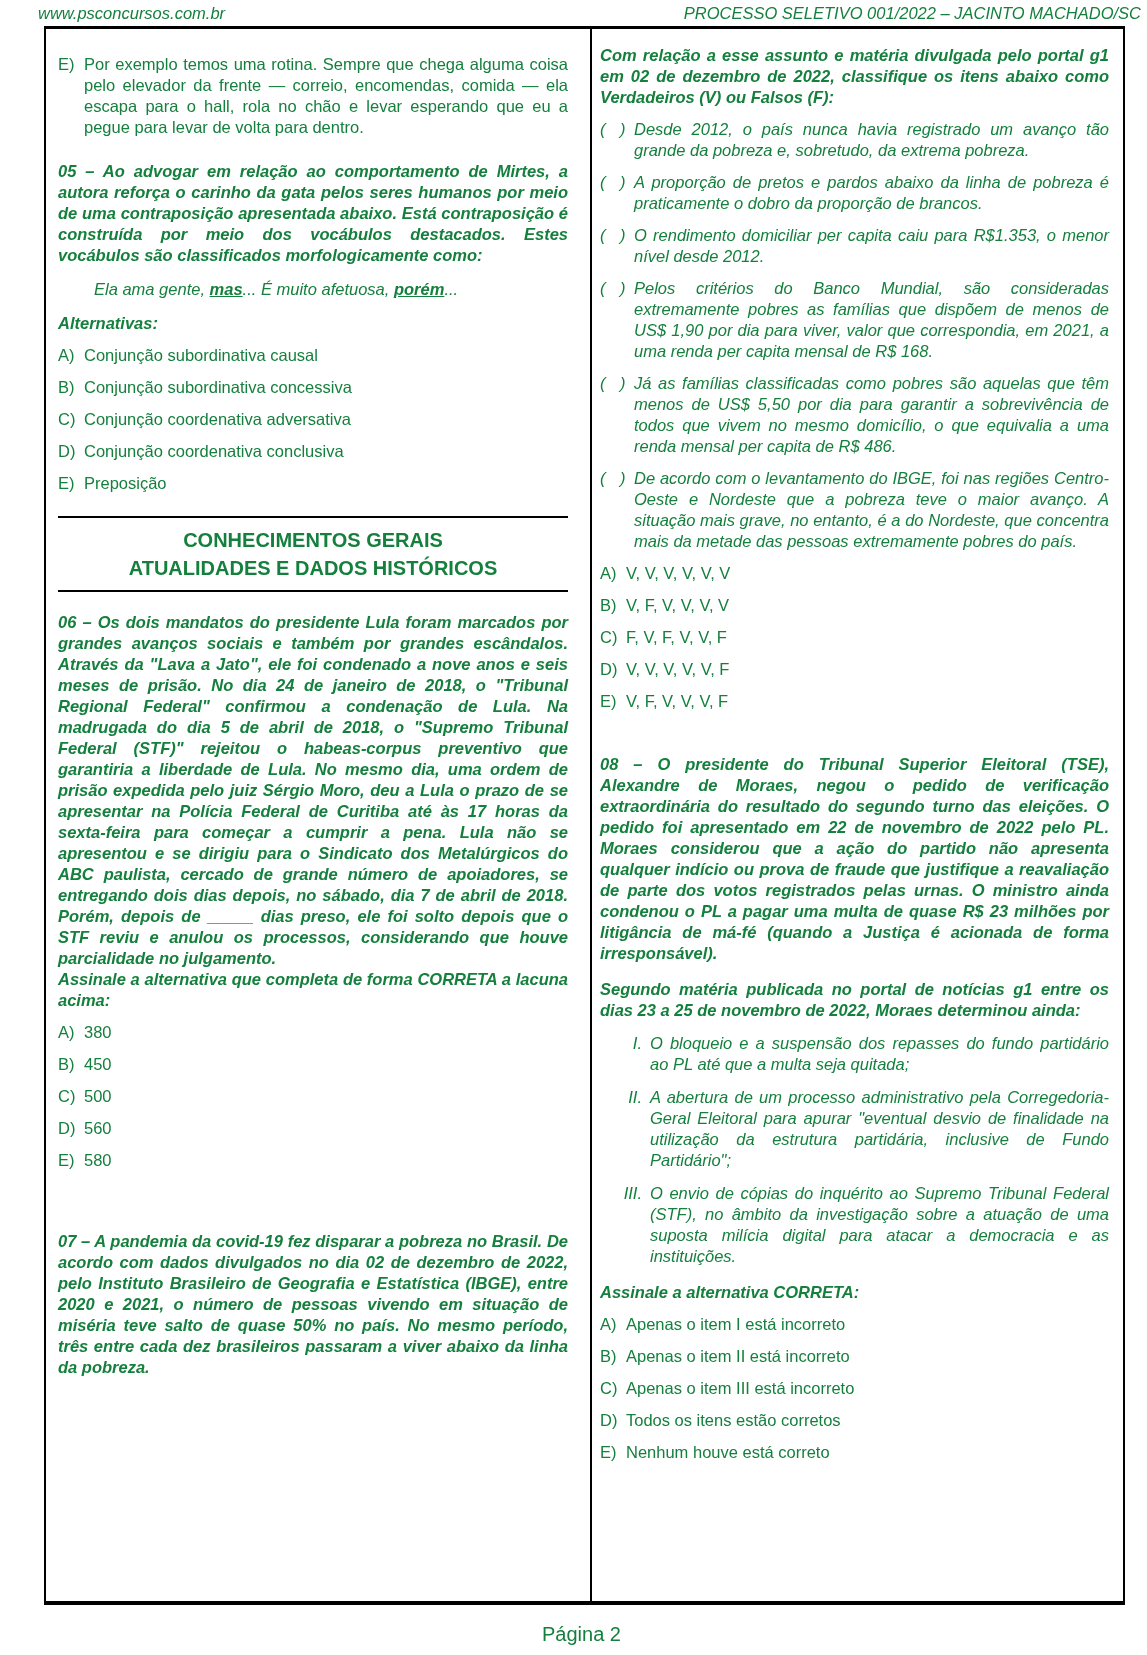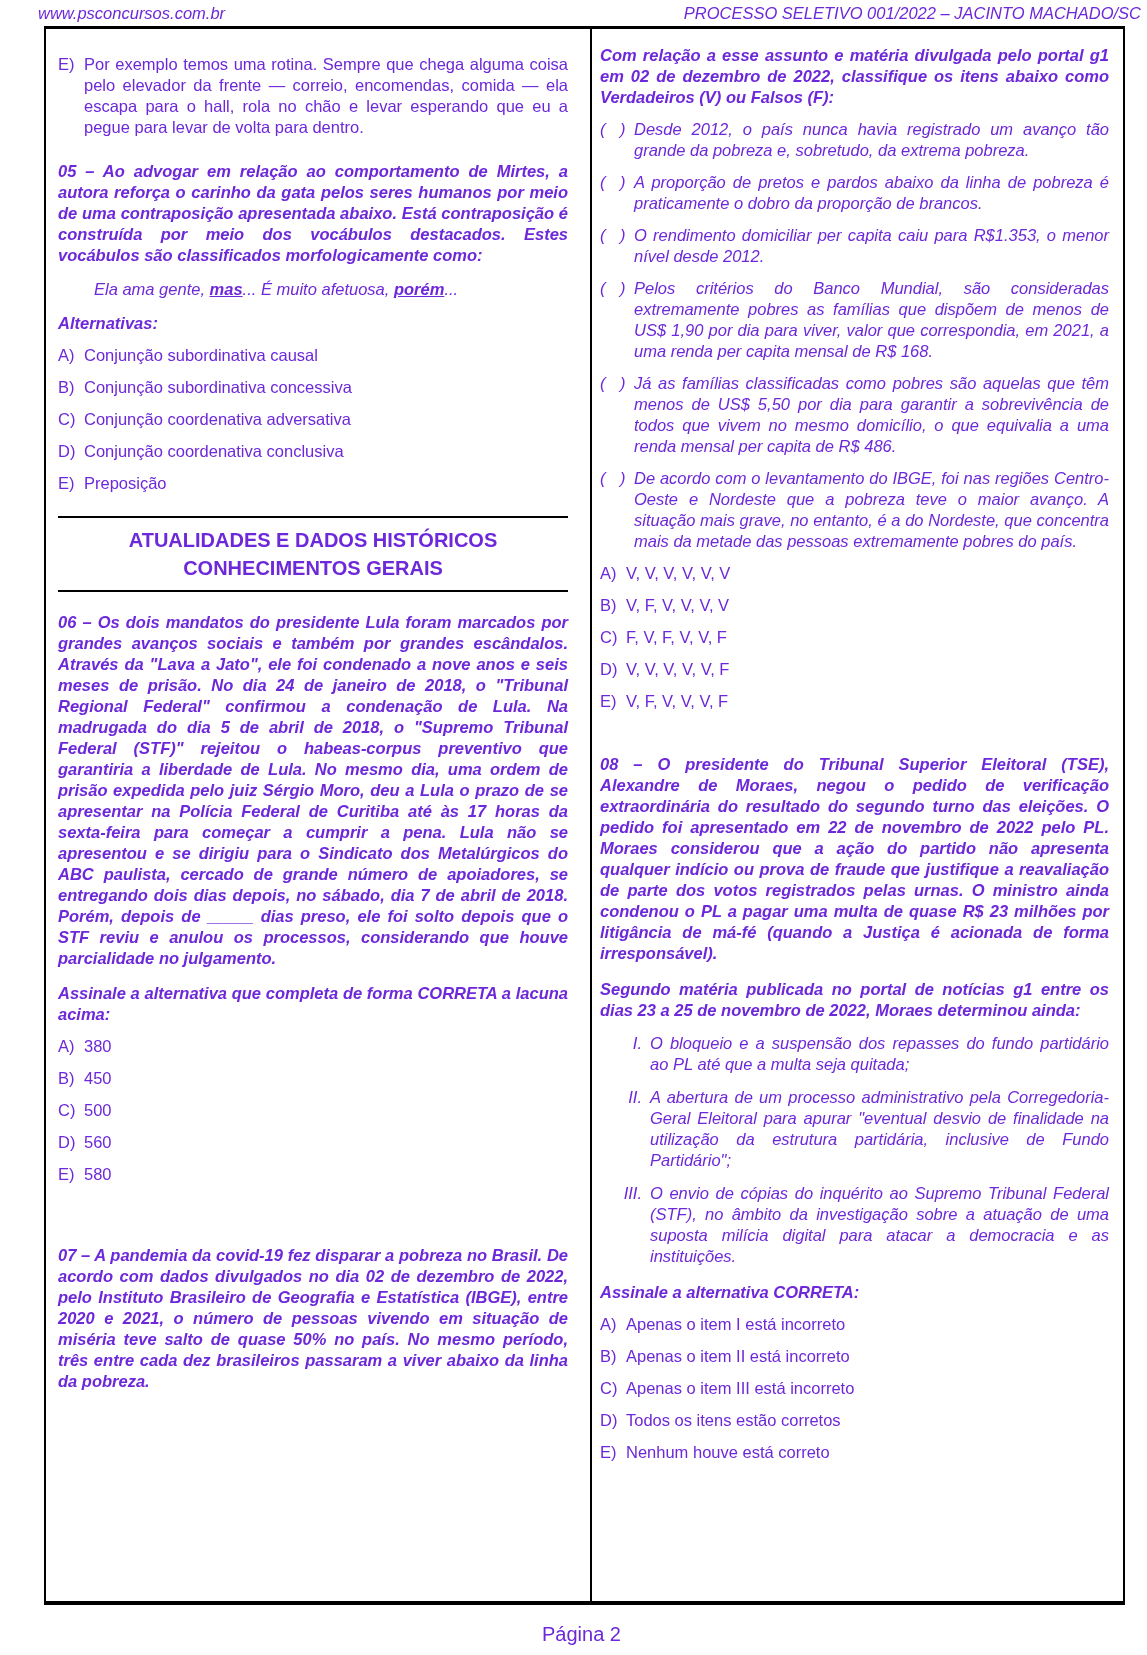--- a/index.html
+++ b/index.html
@@ -1,17 +1,17 @@
 <!DOCTYPE html>
 <html lang="pt-BR"><head>
 <meta charset="utf-8">
 <style>
   html,body{margin:0;padding:0;background:#fff;}
   .sheet{
-    position:relative;width:1147px;height:1655px;background:#ffffff;color:#6d28d9;
+    position:relative;width:1147px;height:1655px;background:#ffffff;color:#15803d;
     font-family:"Liberation Sans","DejaVu Sans",sans-serif;
     font-size:16.5px;line-height:21px;overflow:hidden;
   }
   .topbar{
     position:absolute;top:3px;left:38px;right:6px;
     display:flex;justify-content:space-between;
     font-style:italic;font-size:16.5px;
   }
   .box{
     position:absolute;top:26px;left:44px;width:1081px;height:1579px;
@@ -27,21 +27,21 @@
   .quote{margin:13px 0 13px 36px;font-style:italic;}
   .hl{font-weight:bold;text-decoration:underline;}
   .alts-label{margin-bottom:2px;}
   .alt-row{display:flex;margin-top:11px;}
   .alt-letter{flex:0 0 26px;}
   .alt-text{flex:1;}
   .section-header{
     margin:22px 0 20px;border-top:2px solid #000;border-bottom:2px solid #000;
     padding:8px 2px;text-align:center;font-weight:bold;font-size:20px;line-height:28px;
   }
-  .q06-prompt{margin-top:14px;}
+  .q06-prompt{}
   .q07-stem{margin-top:60px;}
   .vf-row{display:flex;font-style:italic;margin-top:11px;}
   .vf-marker{flex:0 0 34px;letter-spacing:5px;white-space:pre;}
   .vf-text{flex:1;text-align:justify;}
   .vf-prompt{margin-top:15px;}
   .alts-group{margin-top:1px;}
   .q08-stem{margin-top:42px;}
   .q08-sub{margin-top:15px;}
   .roman-row{display:flex;font-style:italic;margin-top:12px;}
   .roman-num{flex:0 0 50px;text-align:right;padding-right:8px;box-sizing:border-box;}
@@ -94,22 +94,22 @@
           <span class="alt-letter">D)</span>
           <div class="alt-text">Conjunção coordenativa conclusiva</div>
         </div>
         <div class="alt-row">
           <span class="alt-letter">E)</span>
           <div class="alt-text">Preposição</div>
         </div>
       </div>
 
       <div class="section-header">
+        <div>CONHECIMENTOS GERAIS</div>
         <div>ATUALIDADES E DADOS HISTÓRICOS</div>
-        <div>CONHECIMENTOS GERAIS</div>
       </div>
 
       <div class="stem">06 – Os dois mandatos do presidente Lula foram marcados por grandes avanços sociais e também por grandes escândalos. Através da "Lava a Jato", ele foi condenado a nove anos e seis meses de prisão. No dia 24 de janeiro de 2018, o "Tribunal Regional Federal" confirmou a condenação de Lula. Na madrugada do dia 5 de abril de 2018, o "Supremo Tribunal Federal (STF)" rejeitou o habeas-corpus preventivo que garantiria a liberdade de Lula. No mesmo dia, uma ordem de prisão expedida pelo juiz Sérgio Moro, deu a Lula o prazo de se apresentar na Polícia Federal de Curitiba até às 17 horas da sexta-feira para começar a cumprir a pena. Lula não se apresentou e se dirigiu para o Sindicato dos Metalúrgicos do ABC paulista, cercado de grande número de apoiadores, se entregando dois dias depois, no sábado, dia 7 de abril de 2018. Porém, depois de _____ dias preso, ele foi solto depois que o STF reviu e anulou os processos, considerando que houve parcialidade no julgamento.</div>
 
       <div class="stem q06-prompt">Assinale a alternativa que completa de forma CORRETA a lacuna acima:</div>
 
       <div class="alts-group">
         <div class="alt-row">
           <span class="alt-letter">A)</span>
           <div class="alt-text">380</div>

